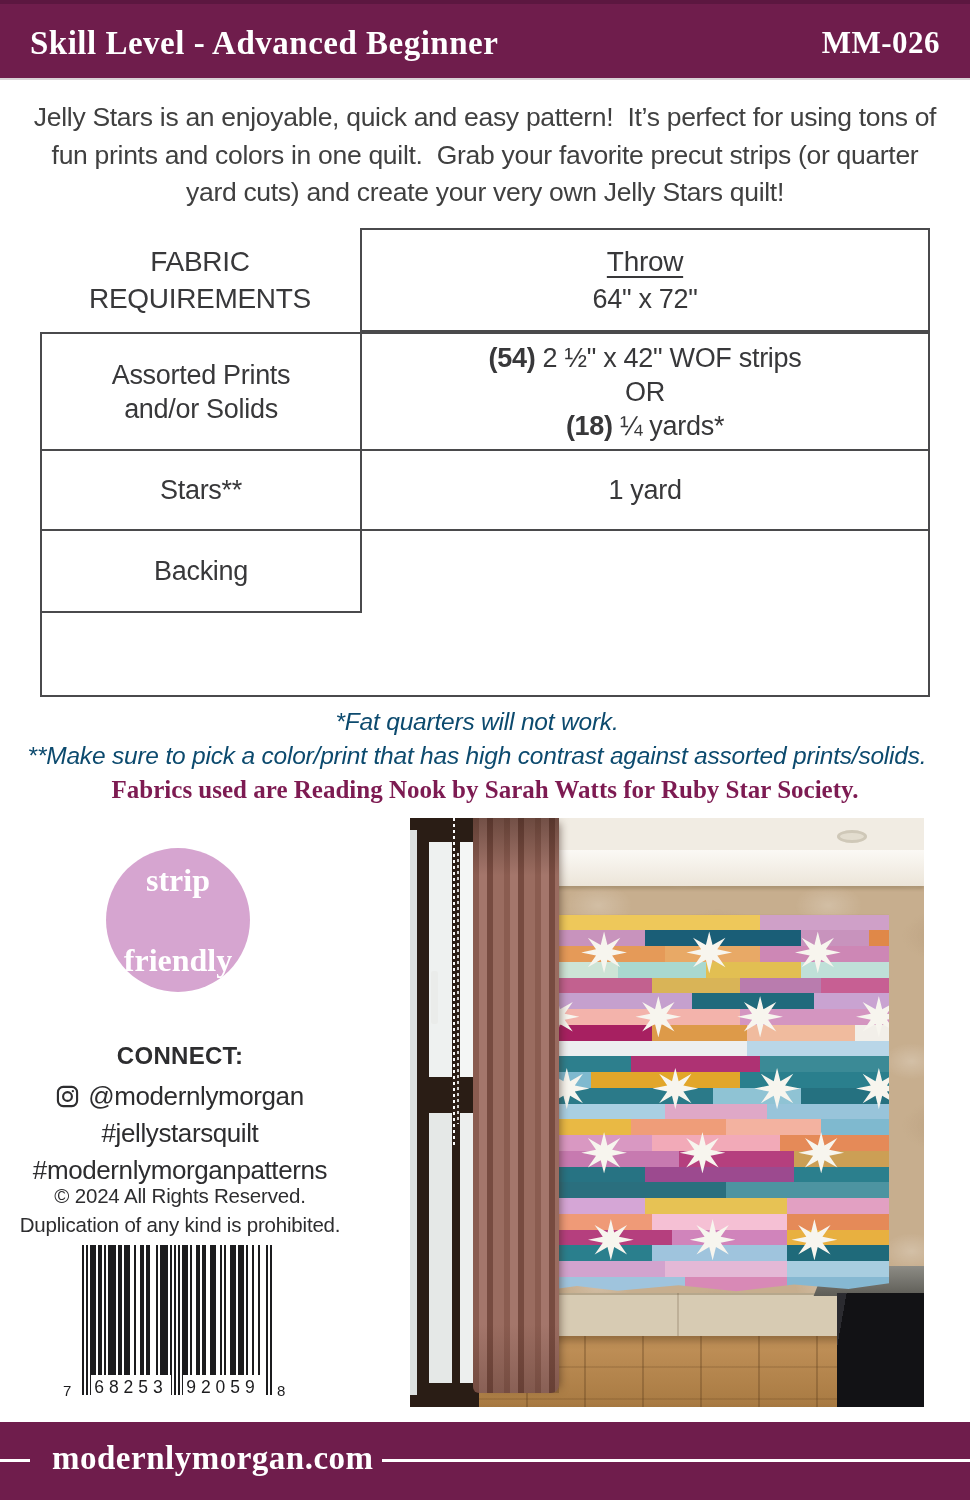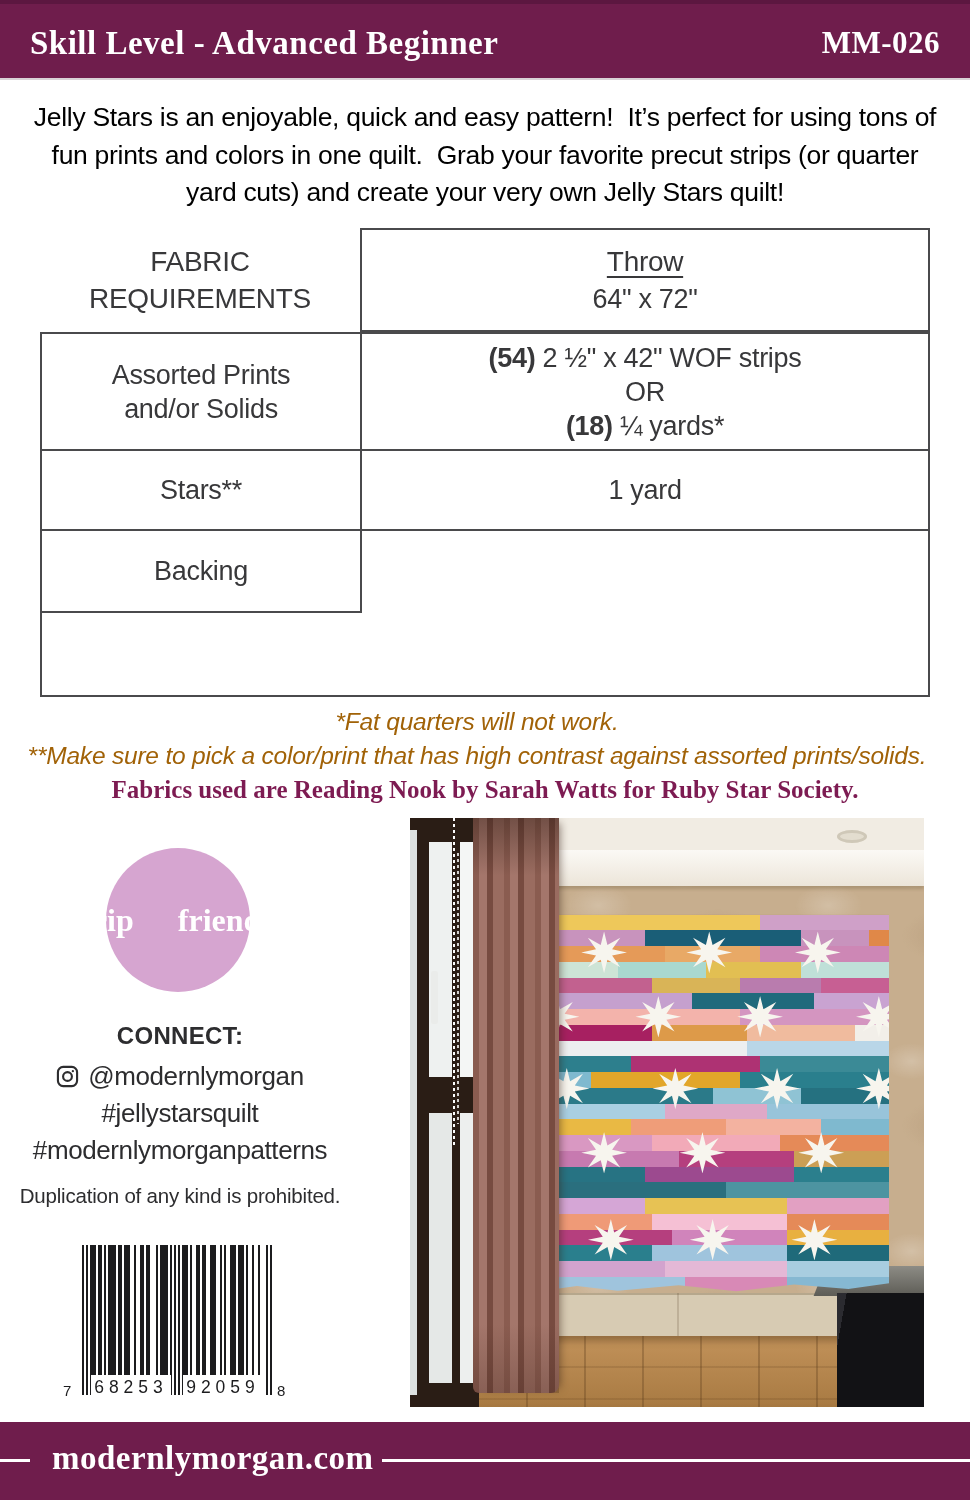--- a/index.html
+++ b/index.html
@@ -24,21 +24,21 @@
     font-family:"Liberation Serif","DejaVu Serif",serif;
     font-weight:bold; color:#ffffff; letter-spacing:.5px;
   }
   #skill-level { font-size:33px; }
   #pattern-code { font-size:31px; }
 
   
   #intro {
     left:15px; top:99px; width:940px; text-align:center;
     font-size:26.5px; line-height:37.5px; letter-spacing:-.3px;
-    white-space:pre-wrap; color:#000000;
+    white-space:pre-wrap; color:#404040;
   }
 
   
   #tbl-header-left {
     left:40px; top:243px; width:320px; text-align:center;
     font-size:28px; line-height:37px; color:#38383a; letter-spacing:-.3px;
   }
   #tbl-header-right {
     left:360px; top:228px; width:570px; height:104px;
     border:2px solid var(--tborder,#4a4a4c);
@@ -60,42 +60,42 @@
     display:flex; flex-direction:column; align-items:center; justify-content:center;
     font-size:27px; color:#38383a; letter-spacing:-.3px; line-height:34px; text-align:center;
   }
   .cell.c1 { border-right:2px solid var(--tborder,#4a4a4c); }
   .cell.rb { border-bottom:2px solid var(--tborder,#4a4a4c); }
   .cell b { font-weight:bold; }
 
   
   .note {
     left:0; width:954px; text-align:center; font-style:italic;
-    font-size:24.5px; color:#a16207; letter-spacing:-.2px;
+    font-size:24.5px; color:#0c4a6e; letter-spacing:-.2px;
   }
   #note1 { top:708px; }
   #note2 { top:742px; }
   #note-fabrics {
     left:0; top:776px; width:970px; text-align:center;
     font-family:"Liberation Serif","DejaVu Serif",serif; font-weight:bold;
     font-size:25px; color:var(--maroon_text,#7d1b52);
   }
 
   
   #badge {
     left:106px; top:848px; width:144px; height:144px; border-radius:50%;
     background:var(--badge,#d6a5d0); color:#ffffff;
     font-family:"Liberation Serif","DejaVu Serif",serif; font-weight:bold;
     font-size:32px; line-height:36px; text-align:center;
-    display:flex; align-items:center; justify-content:center;gap:44px;
+    display:flex; flex-direction:column; align-items:center; justify-content:center;gap:44px;
   }
 
   
   #connect { left:18px; top:1022px; width:324px; text-align:center; color:#2d2d2f; }
-  #connect-heading { font-size:24px; font-weight:bold; letter-spacing:.3px; }
+  #connect-heading { font-size:24px; font-weight:bold; letter-spacing:.3px;margin-top:20px; }
   .connect-line { font-size:26px; letter-spacing:-.4px; margin-top:9px; line-height:28px; }
   #instagram-line { display:flex; align-items:center; justify-content:center; gap:9px; margin-top:12px; }
   #instagram-line svg { display:block; }
 
   #copyright { left:18px; top:1181px; width:324px; text-align:center; color:#2d2d2f;
     font-size:20.5px; line-height:29px; letter-spacing:-.2px; }
 
   
   #barcode { left:70px; top:1245px; width:220px; height:156px; }
   #barcode-bars { position:absolute; left:12px; top:0; width:190px; height:150px; display:flex; }
@@ -237,20 +237,21 @@
         <circle cx="17.6" cy="6.4" r="1.2" fill="#2d2d2f" stroke="none"></circle>
       </svg>
     </span>
     <span>@modernlymorgan</span>
   </div>
   <div class="connect-line">#jellystarsquilt</div>
   <div class="connect-line">#modernlymorganpatterns</div>
 </div>
 
 <div class="abs" id="copyright">
+  <div>© 2024  All Rights Reserved.</div>
   <div>Duplication of any kind is prohibited.</div>
 </div>
 
 <div class="abs" id="barcode">
   <div id="barcode-bars">
       <i class="on"></i>
       <i></i>
       <i class="on"></i>
       <i></i>
       <i class="on"></i>

